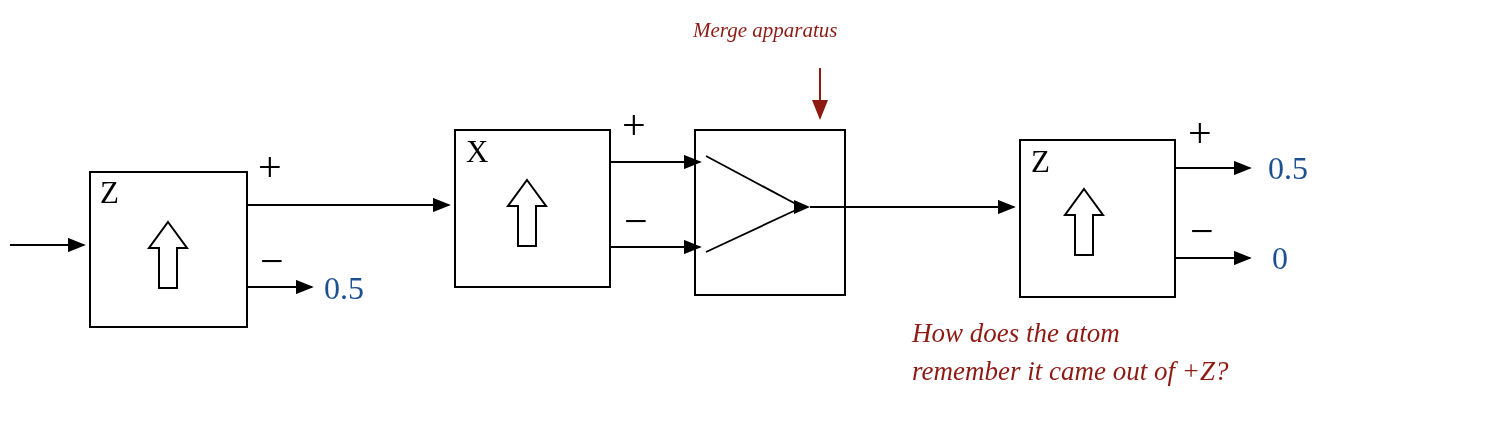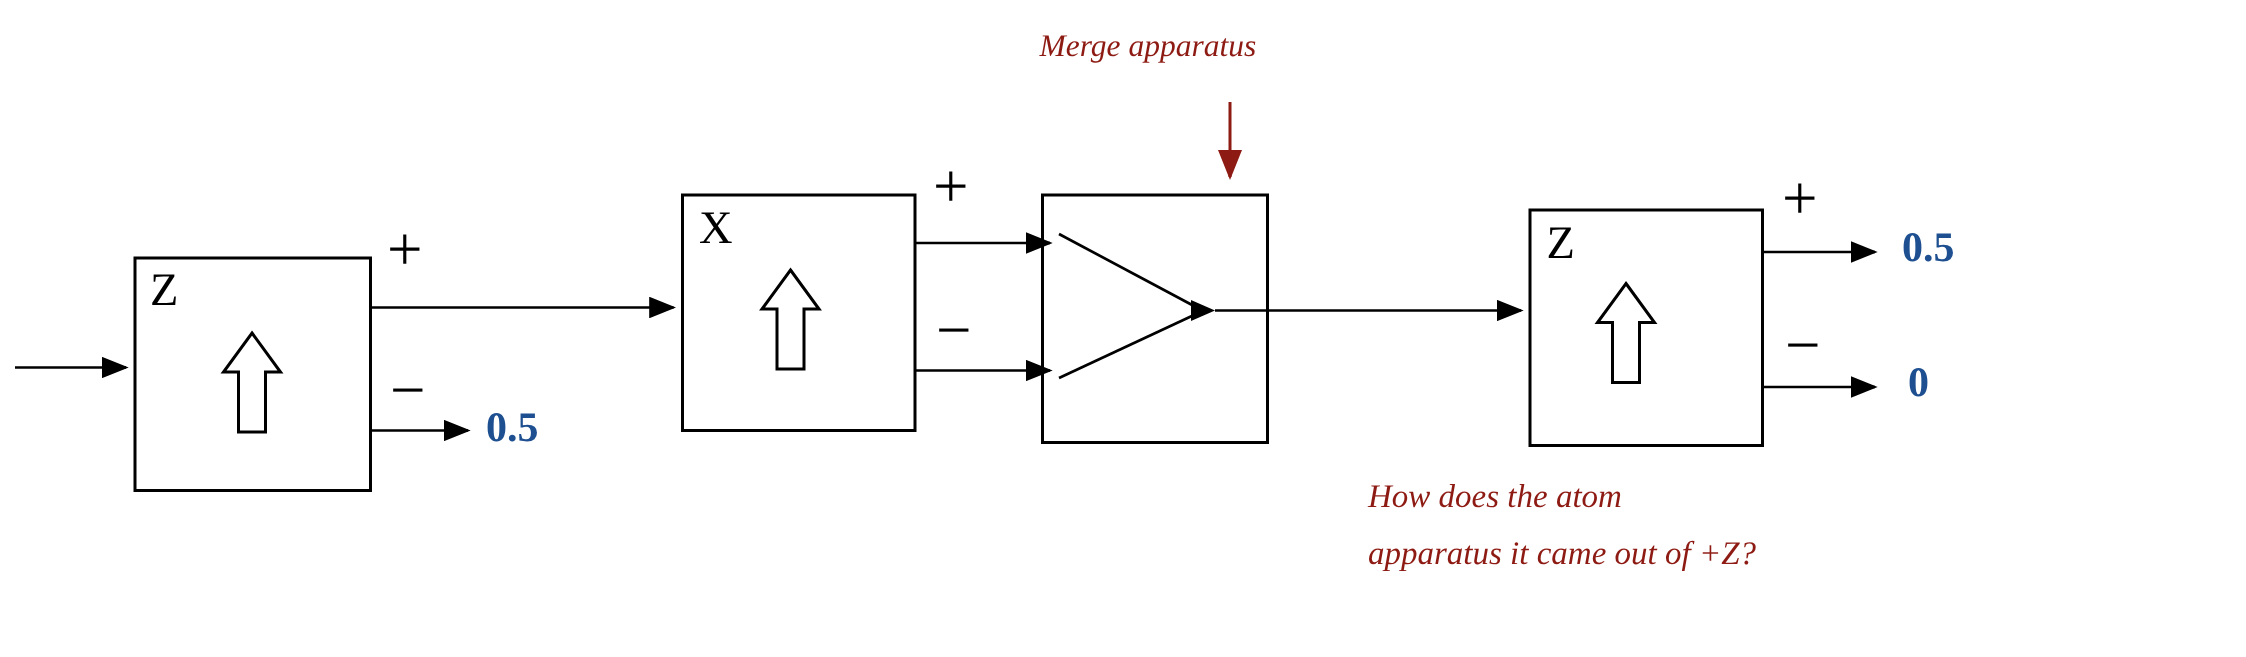--- a/index.html
+++ b/index.html
@@ -11,24 +11,24 @@
     font-family: "Liberation Serif", serif;
     overflow: hidden;
   }
   .canvas svg { position: absolute; left: 0; top: 0; }
   .box { fill: #ffffff; stroke: #000000; stroke-width: 2; }
   .wire { stroke: #000000; stroke-width: 1.8; fill: none; }
   .redwire { stroke: #8e1b13; stroke-width: 2; fill: none; }
   .txt { position: absolute; white-space: nowrap; color: #000000; line-height: 1; }
   .lbl { font-size: 31px; }
   .sign { font-size: 42px; }
-  .val { font-size: 28px; font-weight: bold; color: #1d4f91; }
+  .val { font-size: 32px; font-weight: normal; color: #1d4f91; }
   .note { font-style: italic; color: #8e1b13; }
   .merge-note { font-size: 21px; }
-  .question { font-size: 22px; }
+  .question { font-size: 27px; }
 </style>
 </head>
 <body>
 
 <div class="canvas">
 
   <svg width="1497" height="438" viewBox="0 0 1497 438">
     <defs>
       <marker id="mBlack" viewBox="0 0 10 8" refX="9" refY="4" markerWidth="10" markerHeight="8" orient="auto">
         <path d="M0,0 L10,4 L0,8 Z" fill="#000000"></path>
@@ -77,15 +77,15 @@
   <div class="txt sign" style="left:624px;  top:200px;">−</div>
   <div class="txt sign" style="left:1188px; top:112px;">+</div>
   <div class="txt sign" style="left:1190px; top:210px;">−</div>
 
   <div class="txt val" style="left:324px;  top:272px;">0.5</div>
   <div class="txt val" style="left:1268px; top:152px;">0.5</div>
   <div class="txt val" style="left:1272px; top:242px;">0</div>
 
   <div class="txt note merge-note" style="left:693px; top:20px;">Merge apparatus</div>
   <div class="txt note question" style="left:912px; top:320px;">How does the atom</div>
-  <div class="txt note question" style="left:912px; top:358px;">apparatus it came out of +Z?</div>
+  <div class="txt note question" style="left:912px; top:358px;">remember it came out of +Z?</div>
 
 </div>
 
 </body></html>

